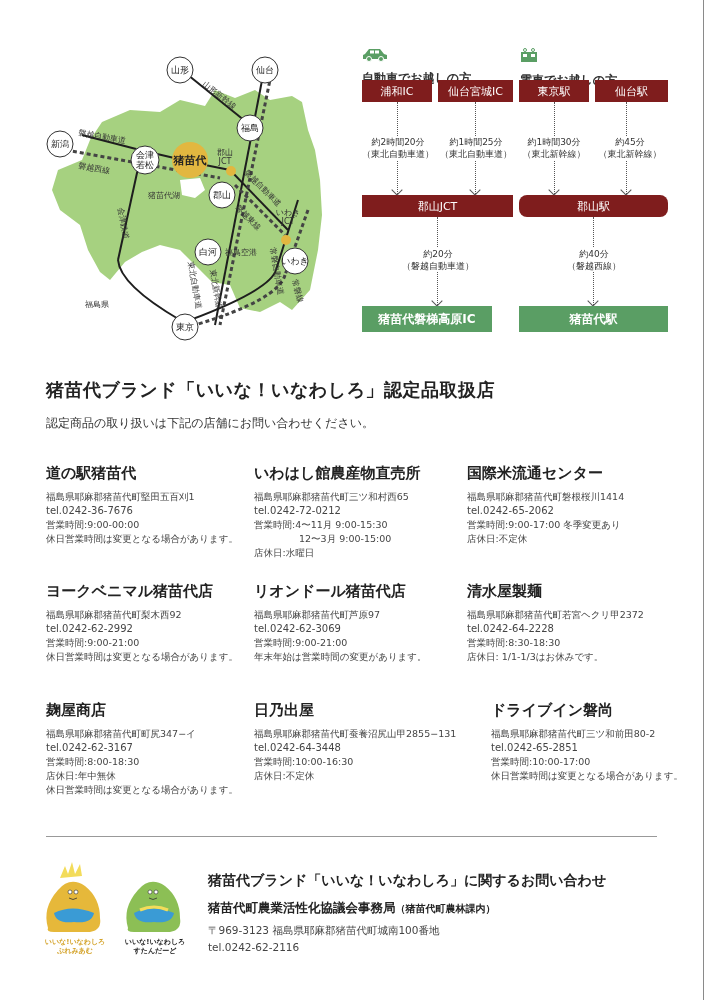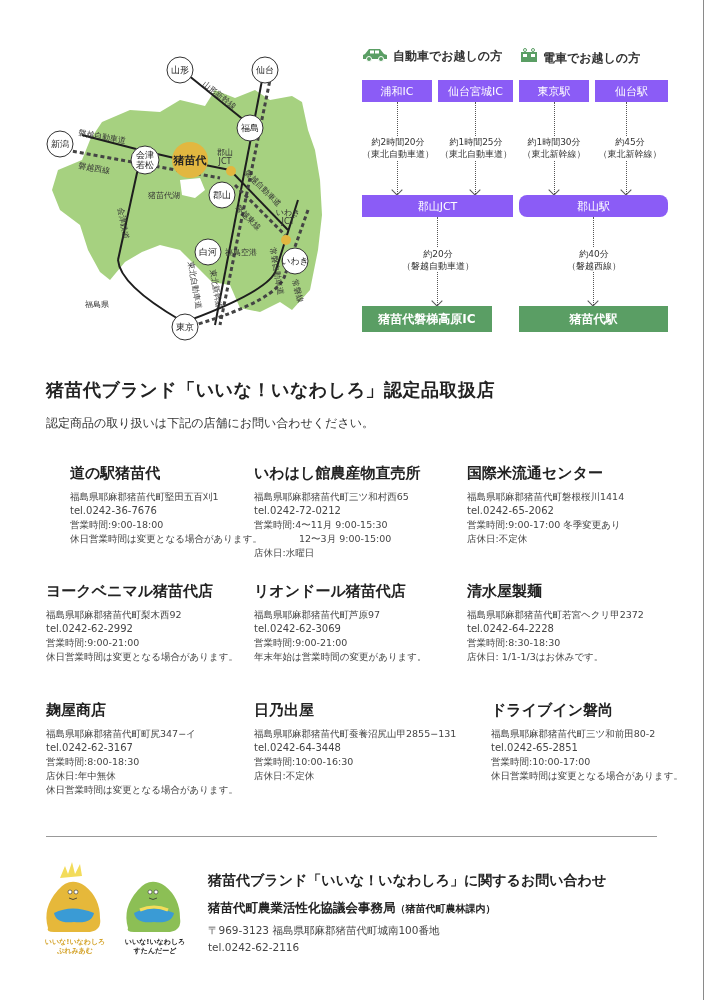--- a/index.html
+++ b/index.html
@@ -8,25 +8,25 @@
   .edge-line { position: absolute; left: 703px; top: 0; width: 1px; height: 1000px; background: #8a8a8a; }
 
   
   .map { position: absolute; left: 30px; top: 40px; width: 310px; height: 310px; }
   .map svg { width: 310px; height: 310px; display: block; }
   .map-label { font-size: 8px; fill: #333; }
   .node-text { font-size: 9px; fill: #222; }
 
   
   .access { position: absolute; left: 362px; top: 48px; width: 310px; height: 290px; }
-  .access-head { position: absolute; top: 0; display: flex; align-items: flex-end; gap: 5px; font-size: 12px; font-weight: bold; color: #333; }
+  .access-head { position: absolute; top: 0; display: flex; align-items: flex-start; gap: 5px; font-size: 12px; font-weight: bold; color: #333; flex-direction: column; }
   .access-head.car { left: 0; }
   .access-head.train { left: 158px; }
   .icon-car, .icon-train { display: inline-block; }
-  .box { position: absolute; height: 22px; background: #8b5cf6; color: #fff; font-size: 11px; display: flex; align-items: center; justify-content: center; }
+  .box { position: absolute; height: 22px; background: #7f1d1d; color: #fff; font-size: 11px; display: flex; align-items: center; justify-content: center; }
   .box.green { background: #5a9e64; font-size: 12px; font-weight: bold; height: 26px; }
   .dots { position: absolute; width: 0; border-left: 1px dotted #555; }
   .arrow { position: absolute; width: 8px; height: 8px; border-right: 1px solid #555; border-bottom: 1px solid #555; transform: rotate(45deg); }
   .dur { position: absolute; font-size: 9px; color: #333; text-align: center; line-height: 12px; background: #fff; white-space: nowrap; }
 
   
   .shops-title { position: absolute; left: 46px; top: 378px; font-size: 18px; font-weight: bold; color: #222; letter-spacing: 0.5px; }
   .shops-sub { position: absolute; left: 46px; top: 415px; font-size: 12px; color: #333; }
   .shop { position: absolute; width: 215px; }
   .shop-name { font-size: 15px; font-weight: bold; color: #222; margin-bottom: 7px; white-space: nowrap; }
@@ -207,25 +207,25 @@
     <div>約40分</div>
       <div>（磐越西線）</div>
   </div>
   <div class="arrow" style="left:227px;top:249px;"></div>
   <div class="box green" style="left:157px;top:258px;width:149px;">猪苗代駅</div>
 </div>
 
 <div class="shops-title">猪苗代ブランド「いいな！いなわしろ」認定品取扱店</div>
 <div class="shops-sub">認定商品の取り扱いは下記の店舗にお問い合わせください。</div>
 
-<div class="shop" style="left:46px;top:464px;margin-left:24px;">
+<div class="shop" style="left:46px;top:464px;">
   <div class="shop-name">道の駅猪苗代</div>
   <div class="shop-line">福島県耶麻郡猪苗代町堅田五百刈1</div>
   <div class="shop-line tel">tel.0242-36-7676</div>
-  <div class="shop-line">営業時間:9:00-18:00</div>
+  <div class="shop-line">営業時間:9:00-00:00</div>
   <div class="shop-line">休日営業時間は変更となる場合があります。</div>
 </div>
 
 <div class="shop" style="left:254px;top:464px;">
   <div class="shop-name">いわはし館農産物直売所</div>
   <div class="shop-line">福島県耶麻郡猪苗代町三ツ和村西65</div>
   <div class="shop-line tel">tel.0242-72-0212</div>
   <div class="shop-line">営業時間:4〜11月 9:00-15:30</div>
   <div class="shop-line indent">12〜3月 9:00-15:00</div>
   <div class="shop-line">店休日:水曜日</div>

